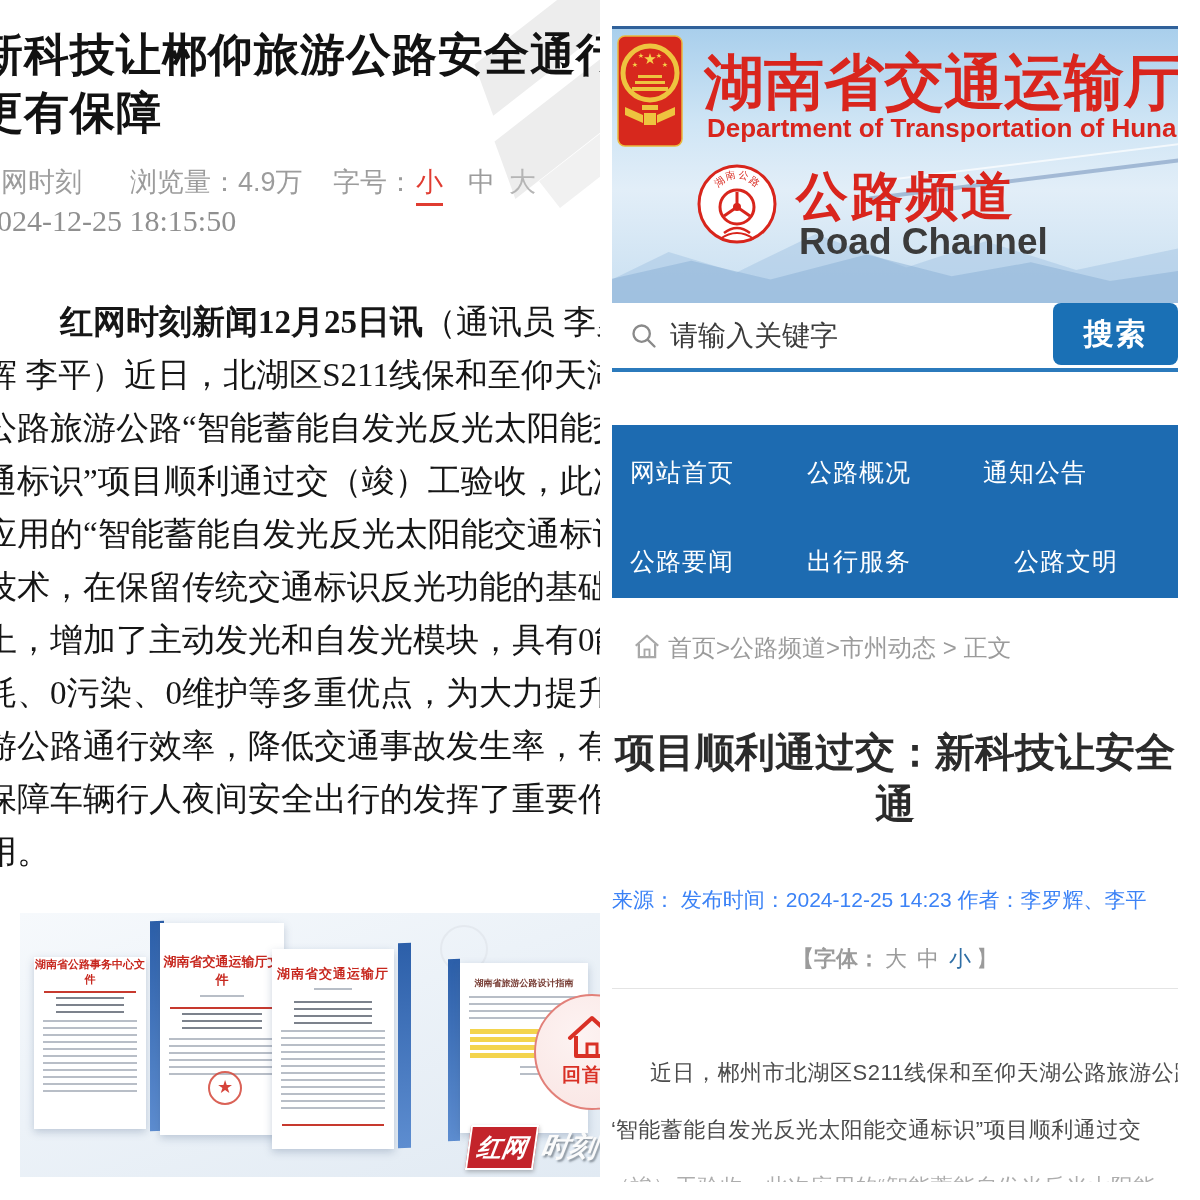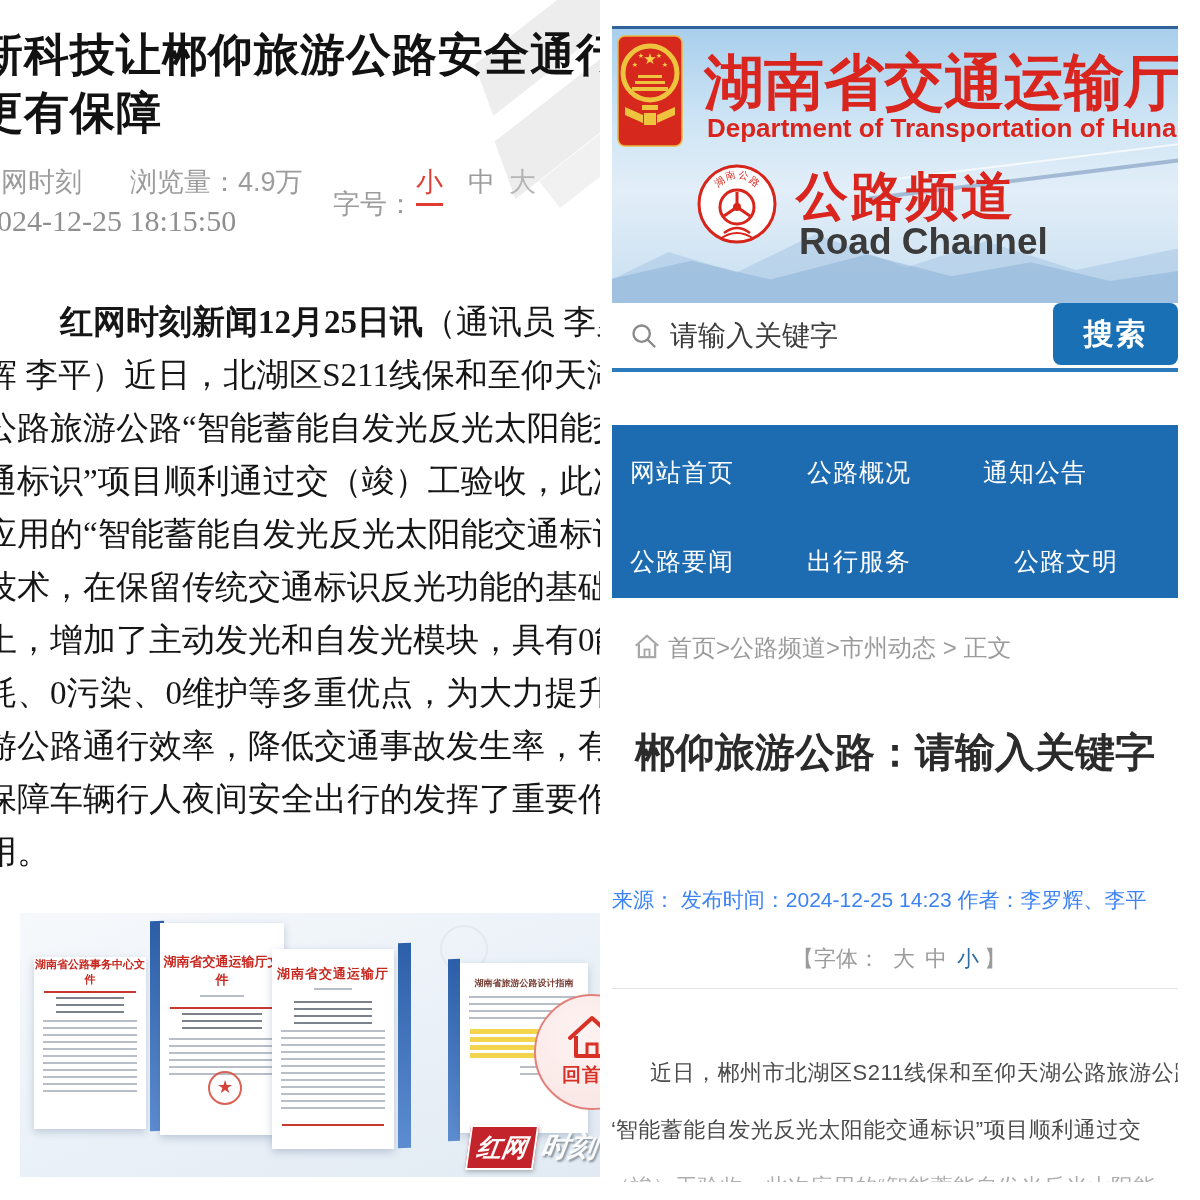--- a/index.html
+++ b/index.html
@@ -10,21 +10,21 @@
   .wm{position:absolute;background:#ededed;}
   .wm1{left:468px;top:18px;width:150px;height:52px;transform:rotate(-38deg) skewX(-18deg);}
   .wm2{left:488px;top:92px;width:160px;height:58px;transform:rotate(-38deg) skewX(-18deg);}
   .wm3{left:540px;top:150px;width:90px;height:34px;transform:rotate(-38deg);background:#f1f1f1;}
   .lt-title{position:absolute;left:-22px;top:26px;font-size:45px;font-weight:bold;color:#121212;
             line-height:58px;white-space:nowrap;letter-spacing:1px;}
   .lt-meta{position:absolute;left:0;top:164px;width:600px;height:42px;font-size:27px;color:#9c9c9c;}
   .lt-meta span{position:absolute;white-space:nowrap;}
   .m-source{left:-26px;}
   .m-views{left:130px;}
-  .m-fslabel{left:333px;margin-top:22px;}
+  .m-fslabel{left:333px;}
   .m-small{left:416px;color:#e03c31;border-bottom:3px solid #e03c31;padding-bottom:3px;cursor:pointer;}
   .m-medium{left:468px;cursor:pointer;}
   .m-large{left:509px;color:#b5b5b5;cursor:pointer;}
   .lt-date{position:absolute;left:-18px;top:204px;font-size:30px;color:#8f8f8f;
            font-family:"Liberation Serif","DejaVu Serif",serif;white-space:nowrap;}
   .lt-body{position:absolute;left:-16px;top:296px;width:720px;
            font-family:"Liberation Serif","DejaVu Serif",serif;font-size:33px;color:#161616;}
   .lt-body .bl{height:53px;line-height:53px;white-space:nowrap;}
   .lt-body .lead{padding-left:76px;}
   .lt-body b{font-weight:bold;}
@@ -271,26 +271,26 @@
     <div class="breadcrumb">
       <svg width="30" height="30" viewBox="0 0 24 24">
         <path d="M3 11 L12 3 L21 11" fill="none" stroke="#a8a8a8" stroke-width="1.8" stroke-linejoin="round"></path>
         <path d="M5.5 9.5 L5.5 20 L18.5 20 L18.5 9.5" fill="none" stroke="#a8a8a8" stroke-width="1.8"></path>
         <rect x="10" y="14" width="4" height="6" fill="none" stroke="#a8a8a8" stroke-width="1.5"></rect>
       </svg>
       <span class="bc-text">首页&gt;公路频道&gt;市州动态 &gt; 正文</span>
     </div>
 
     <div class="r-title">
-      <div>郴仰旅游公路：请输入关键字</div>
+      <div>项目顺利通过交：新科技让安全通</div>
     </div>
 
     <div class="r-meta">来源：  发布时间：2024-12-25 14:23 作者：李罗辉、李平</div>
 
-    <div class="r-fontrow"><span style="margin:8px;">【字体：</span><span>大</span><span>中</span><span class="fr-small">小</span><span style="margin:0;">】</span></div>
+    <div class="r-fontrow"><span style="margin:0;font-weight:bold;">【字体：</span><span>大</span><span>中</span><span class="fr-small">小</span><span style="margin:0;">】</span></div>
 
     <div class="r-divider"></div>
 
     <div class="r-body">
       <div class="rl rl1">近日，郴州市北湖区S211线保和至仰天湖公路旅游公路</div>
       <div class="rl rl2">“智能蓄能自发光反光太阳能交通标识”项目顺利通过交</div>
       <div class="rl rl3">（竣）工验收，此次应用的“智能蓄能自发光反光太阳能</div>
     </div>
   </div>
 </div>

